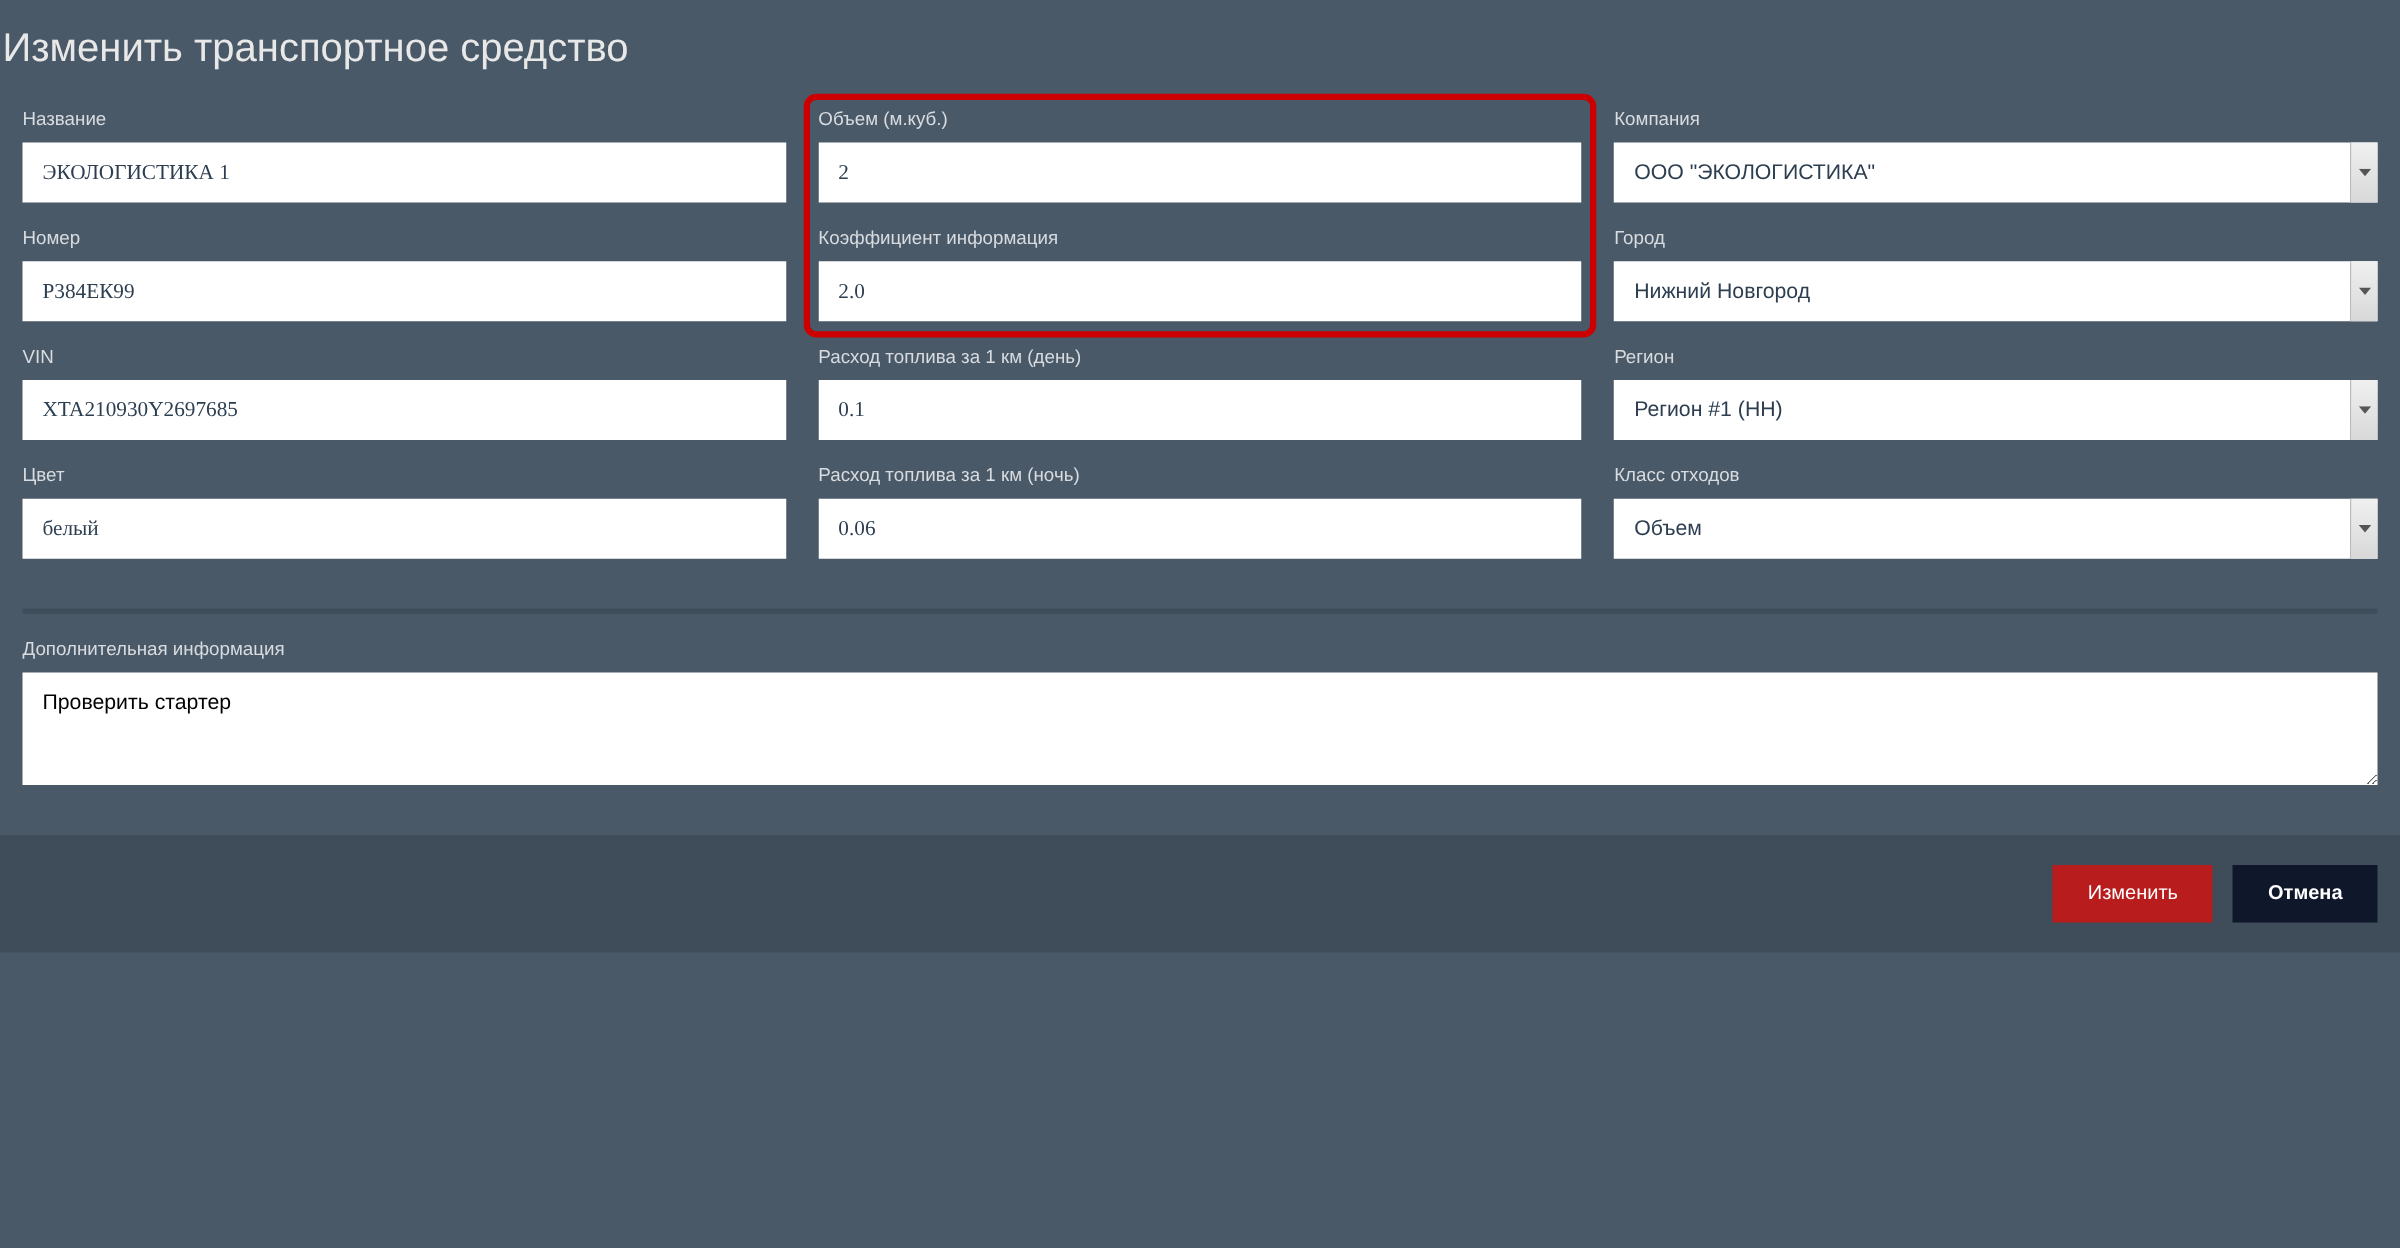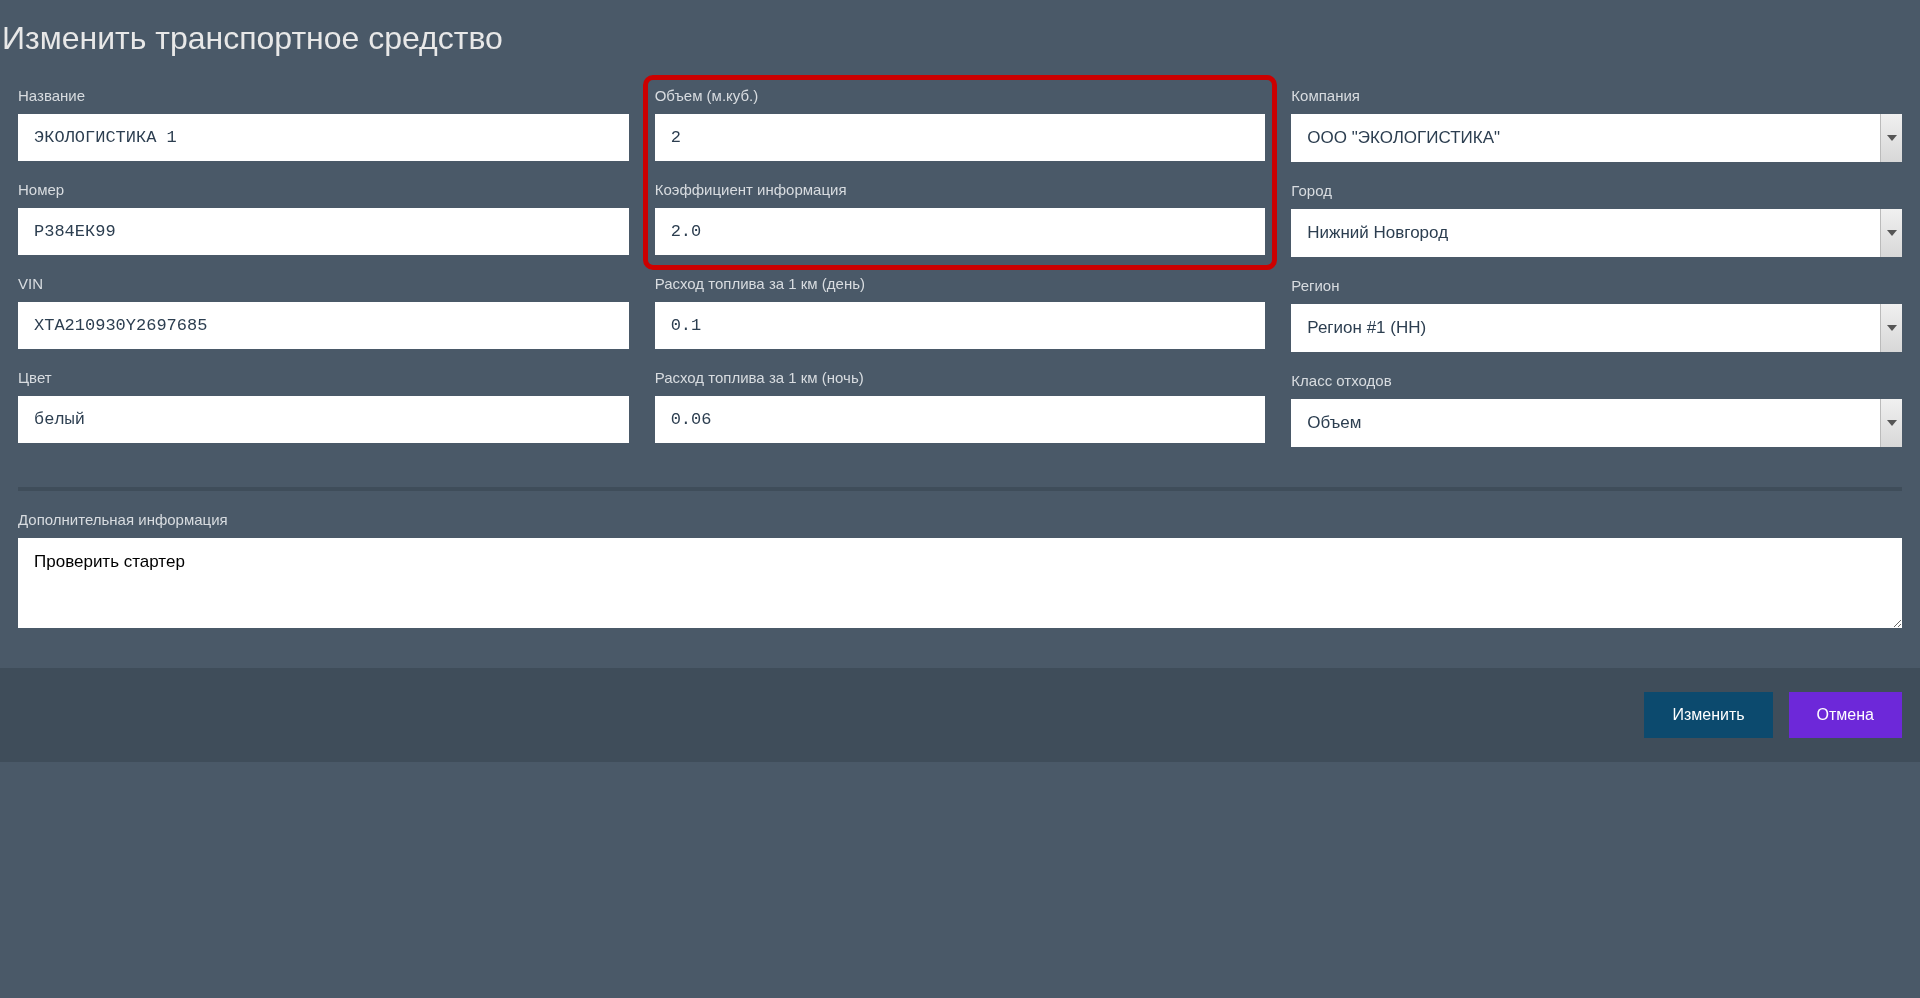--- a/index.html
+++ b/index.html
@@ -41,21 +41,21 @@
       margin-bottom: 10px;
       font-weight: normal;
     }
     .form-input {
       background: #ffffff;
       border: none;
       padding: 14px 16px;
       font-size: 17px;
       color: #2c3e50;
       width: 100%;
-      font-family: Liberation Mono, monospace;
+      font-family: Liberation Serif, serif;
       outline: none;
     }
     .form-select {
       position: relative;
       background: #ffffff;
       display: flex;
       align-items: stretch;
     }
     .form-select-value {
       flex: 1;
@@ -116,24 +116,25 @@
     }
     .btn {
       padding: 14px 28px;
       font-size: 16px;
       border: none;
       cursor: pointer;
       color: #ffffff;
       font-family: inherit;
     }
     .btn-primary {
-      background: #0c4a6e;
+      background: #b91c1c;
     }
     .btn-secondary {
-      background: #6d28d9;
+      background: #0f172a;
+      font-weight: bold;
     }
     .col-stack {
       display: flex;
       flex-direction: column;
       gap: 20px;
     }
   </style>
 </head>
 <body>
 

